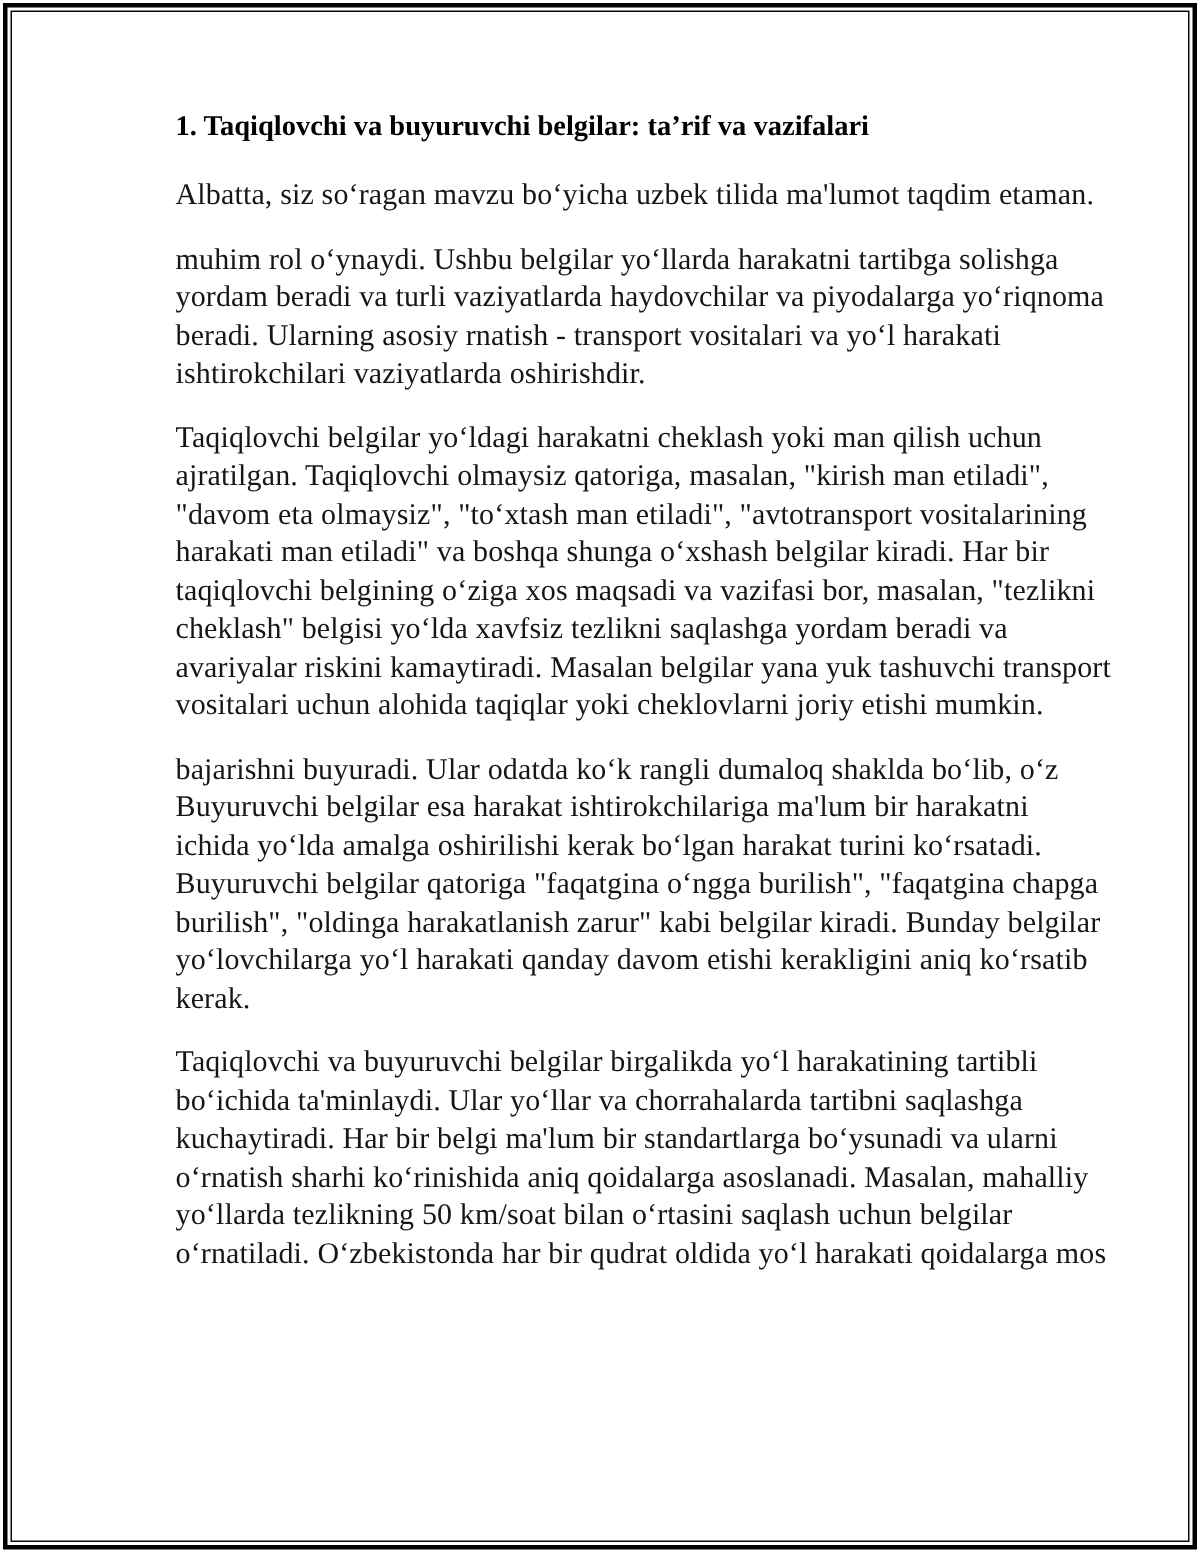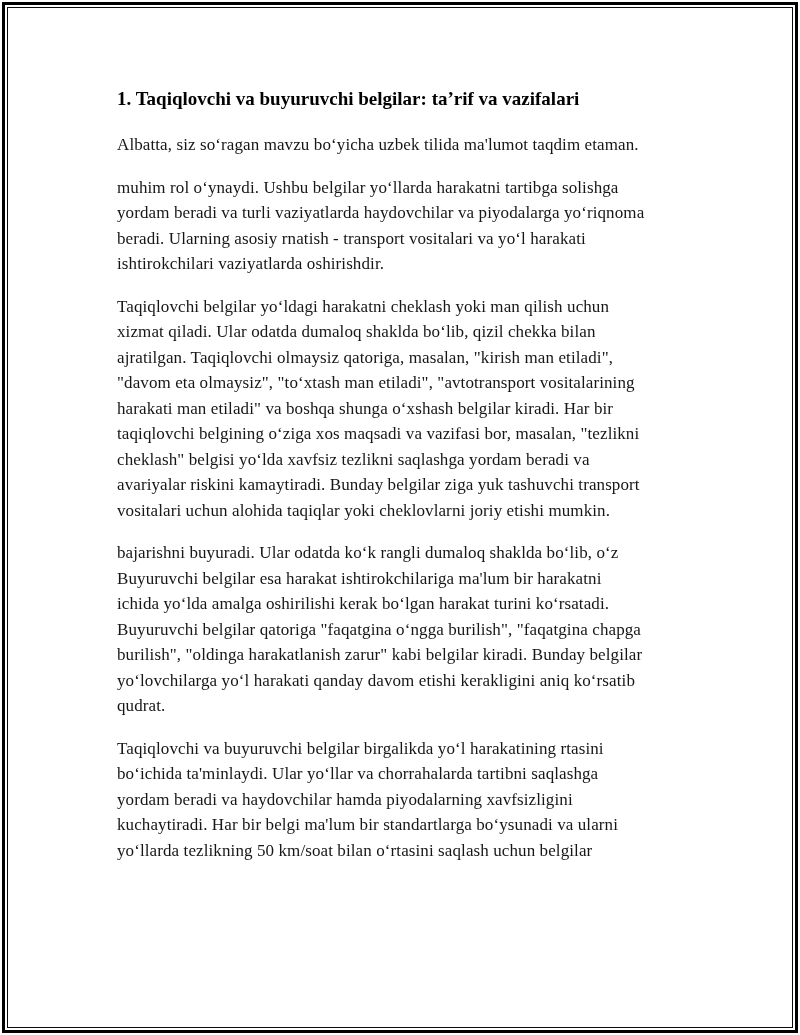--- a/index.html
+++ b/index.html
@@ -21,34 +21,34 @@
     pointer-events: none;
   }
   .frame-inner {
     position: absolute;
     inset: 2px;
     border: 1px solid #0a0a0a;
   }
   .content {
     position: absolute;
     left: 117px;
-    top: 86px;
+    top: 72px;
     width: 640px;
     color: #161616;
   }
   .doc-title {
     font-size: 19px;
     font-weight: bold;
     line-height: 26px;
     color: #000000;
     margin: 0 0 20px 0;
     white-space: pre;
   }
   .para {
-    font-size: 17px;
+    font-size: 20px;
     line-height: 25.5px;
     margin: 0 0 17px 0;
     letter-spacing: 0.1px;
   }
   .line {
     display: block;
     white-space: pre;
   }
 </style>
 </head>
@@ -65,39 +65,39 @@
         <span class="line">Albatta, siz so‘ragan mavzu bo‘yicha uzbek tilida ma'lumot taqdim etaman.</span>
       </p>
       <p class="para">
         <span class="line">muhim rol o‘ynaydi. Ushbu belgilar yo‘llarda harakatni tartibga solishga</span>
         <span class="line">yordam beradi va turli vaziyatlarda haydovchilar va piyodalarga yo‘riqnoma</span>
         <span class="line">beradi. Ularning asosiy rnatish - transport vositalari va yo‘l harakati</span>
         <span class="line">ishtirokchilari vaziyatlarda oshirishdir.</span>
       </p>
       <p class="para">
         <span class="line">Taqiqlovchi belgilar yo‘ldagi harakatni cheklash yoki man qilish uchun</span>
-        <span class="line">xizmat qiladi. Ular odatda dumaloq shaklda bo‘lib, qizil chekka bilan</span>
         <span class="line">ajratilgan. Taqiqlovchi olmaysiz qatoriga, masalan, "kirish man etiladi",</span>
         <span class="line">"davom eta olmaysiz", "to‘xtash man etiladi", "avtotransport vositalarining</span>
         <span class="line">harakati man etiladi" va boshqa shunga o‘xshash belgilar kiradi. Har bir</span>
         <span class="line">taqiqlovchi belgining o‘ziga xos maqsadi va vazifasi bor, masalan, "tezlikni</span>
         <span class="line">cheklash" belgisi yo‘lda xavfsiz tezlikni saqlashga yordam beradi va</span>
-        <span class="line">avariyalar riskini kamaytiradi. Bunday belgilar ziga yuk tashuvchi transport</span>
+        <span class="line">avariyalar riskini kamaytiradi. Masalan belgilar yana yuk tashuvchi transport</span>
         <span class="line">vositalari uchun alohida taqiqlar yoki cheklovlarni joriy etishi mumkin.</span>
       </p>
       <p class="para">
         <span class="line">bajarishni buyuradi. Ular odatda ko‘k rangli dumaloq shaklda bo‘lib, o‘z</span>
         <span class="line">Buyuruvchi belgilar esa harakat ishtirokchilariga ma'lum bir harakatni</span>
         <span class="line">ichida yo‘lda amalga oshirilishi kerak bo‘lgan harakat turini ko‘rsatadi.</span>
         <span class="line">Buyuruvchi belgilar qatoriga "faqatgina o‘ngga burilish", "faqatgina chapga</span>
         <span class="line">burilish", "oldinga harakatlanish zarur" kabi belgilar kiradi. Bunday belgilar</span>
         <span class="line">yo‘lovchilarga yo‘l harakati qanday davom etishi kerakligini aniq ko‘rsatib</span>
-        <span class="line">qudrat.</span>
+        <span class="line">kerak.</span>
       </p>
       <p class="para">
-        <span class="line">Taqiqlovchi va buyuruvchi belgilar birgalikda yo‘l harakatining rtasini</span>
+        <span class="line">Taqiqlovchi va buyuruvchi belgilar birgalikda yo‘l harakatining tartibli</span>
         <span class="line">bo‘ichida ta'minlaydi. Ular yo‘llar va chorrahalarda tartibni saqlashga</span>
-        <span class="line">yordam beradi va haydovchilar hamda piyodalarning xavfsizligini</span>
         <span class="line">kuchaytiradi. Har bir belgi ma'lum bir standartlarga bo‘ysunadi va ularni</span>
+        <span class="line">o‘rnatish sharhi ko‘rinishida aniq qoidalarga asoslanadi. Masalan, mahalliy</span>
         <span class="line">yo‘llarda tezlikning 50 km/soat bilan o‘rtasini saqlash uchun belgilar</span>
+        <span class="line">o‘rnatiladi. O‘zbekistonda har bir qudrat oldida yo‘l harakati qoidalarga mos</span>
       </p>
     </div>
 </div>
 
 </body></html>

